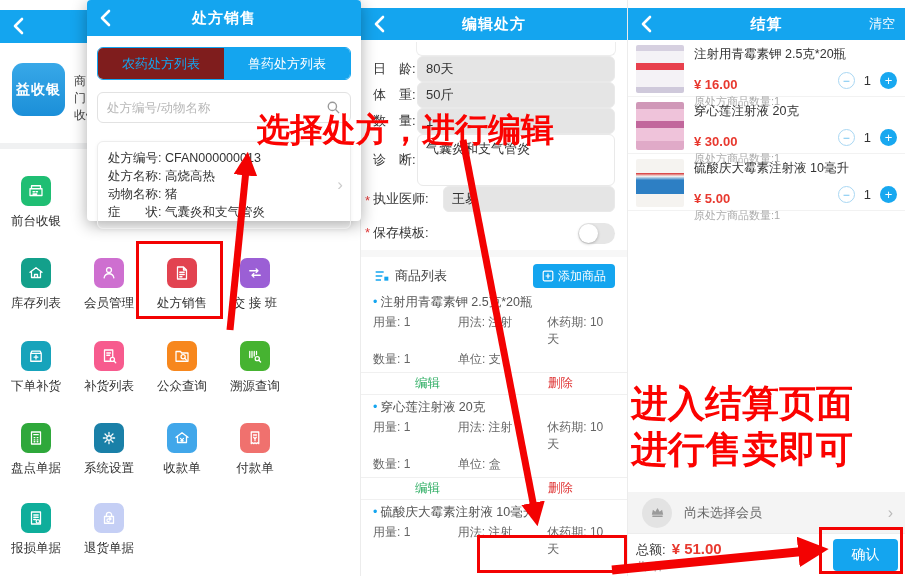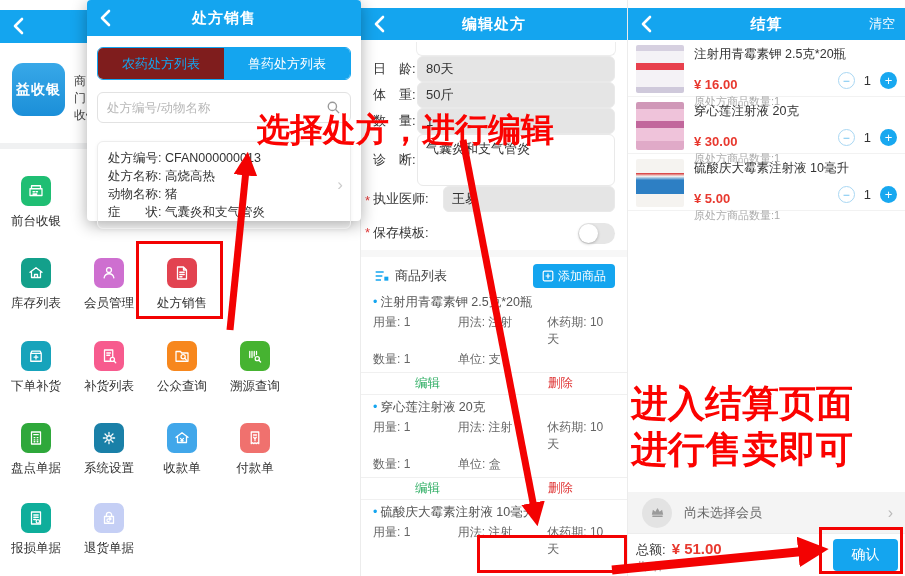--- a/index.html
+++ b/index.html
@@ -142,20 +142,28 @@
       <div class="glabel">会员管理</div>
     </div>
     <div class="gcell" style="left:152px;top:258px">
       <div class="gicon" style="background: rgb(226, 67, 80);">
           <svg class="gi" viewBox="0 0 24 24">
             <path d="M6 4h8l4 4v12H6z M14 4v4h4 M9 11h6 M9 14h6 M9 17h3"></path>
           </svg>
         </div>
       <div class="glabel">处方销售</div>
     </div>
+    <div class="gcell" style="left:225px;top:258px">
+      <div class="gicon" style="background: rgb(155, 95, 213);">
+          <svg class="gi" viewBox="0 0 24 24">
+            <path d="M5 9h11 M13.5 6.5L16 9l-2.5 2.5 M19 15H8 M10.5 12.5L8 15l2.5 2.5"></path>
+          </svg>
+        </div>
+      <div class="glabel">交 接 班</div>
+    </div>
 
     <div class="gcell" style="left:6px;top:341px">
       <div class="gicon" style="background: rgb(23, 163, 187);">
           <svg class="gi" viewBox="0 0 24 24">
             <path d="M5 8.5h14V19H5z M6.5 5.5h11L19 8.5H5z M12 11v5 M9.5 13.5h5"></path>
           </svg>
         </div>
       <div class="glabel">下单补货</div>
     </div>
     <div class="gcell" style="left:79px;top:341px">

